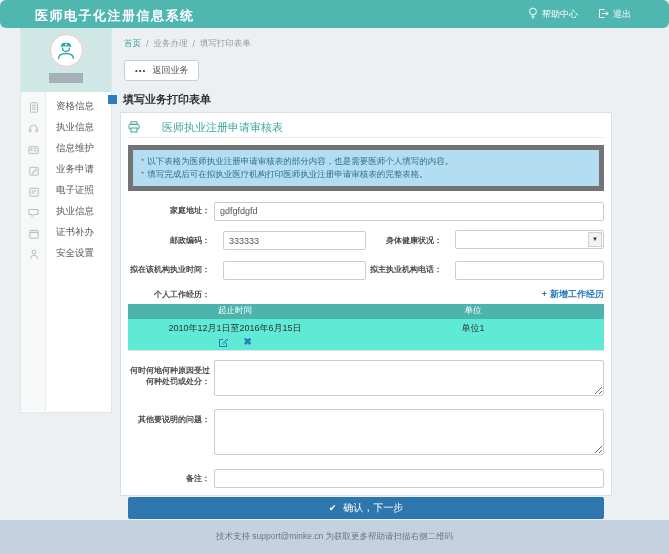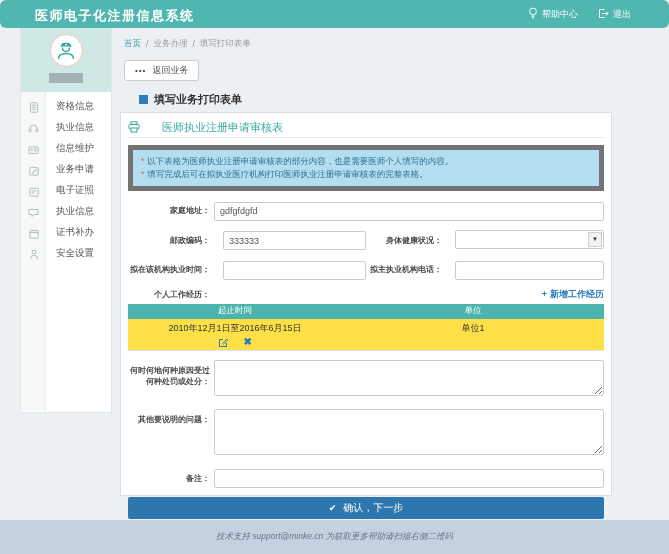--- a/index.html
+++ b/index.html
@@ -66,21 +66,21 @@
   }
   .breadcrumb .bc-home { color:#3aa0a8; cursor:pointer; }
   .back-btn {
     position:absolute; left:124px; top:60px; height:21px;
     background:#fff; border:1px solid #ccc; border-radius:3px;
     padding:0 10px; display:flex; align-items:center; gap:6px;
     font-size:9px; color:#555; cursor:pointer;
   }
   .back-btn .dots { font-size:8px; color:#444; letter-spacing:1px; }
   .section-title {
-    position:absolute; left:139px; top:92px;
+    position:absolute; left:108px; top:92px;
     display:flex; align-items:center; gap:6px;
     font-size:11px; font-weight:bold; color:#333;
   }
   .blue-square { width:9px; height:9px; background:#2d7dbf; }
   
   .card {
     position:absolute; left:120px; top:112px; width:492px; height:384px;
     background:#fff; border:1px solid #dcdfe2; padding:7px;
   }
   .form-title {
@@ -132,21 +132,21 @@
   }
   
   .wtable { margin-top:3px; }
   .wt-header {
     display:flex; background:#4db4ad; color:#fff;
     font-size:8.5px; height:15px; align-items:center;
   }
   .wt-h1 { width:45%; text-align:center; }
   .wt-h2 { width:55%; text-align:center; }
   .wt-row {
-    display:flex; background:#fde047; border-bottom:1px solid #d9e6ee;
+    display:flex; background:#5eead4; border-bottom:1px solid #d9e6ee;
     font-size:9px; color:#333; padding:3px 0 2px;
   }
   .wt-c1 { width:45%; text-align:center; }
   .wt-c2 { width:55%; text-align:center; }
   .row-actions {
     display:flex; justify-content:center; gap:14px; margin-top:2px;
     align-items:center;
   }
   .act-edit { cursor:pointer; display:flex; }
   .act-del { color:#2a7abc; font-size:10px; font-weight:bold; cursor:pointer; line-height:10px; }
@@ -156,21 +156,21 @@
     background:#2e77ae; border:none; border-radius:2px;
     color:#fff; font-size:10px; cursor:pointer;
     display:flex; align-items:center; justify-content:center; gap:7px;
     font-family:"Liberation Sans", sans-serif;
   }
   .submit-btn .chk { font-size:9px; }
   
   .app-footer {
     position:absolute; left:0; right:0; bottom:0; height:34px;
     background:#c4d1df; color:#67788c; font-size:8.5px;
-    display:flex; align-items:center; justify-content:center;font-style:italic;
+    display:flex; align-items:center; justify-content:center;
   }
 </style>
 </head>
 <body>
 
 <div class="app-header">
   <div class="app-title">医师电子化注册信息系统</div>
   <div class="header-right">
     <div class="header-link">
       <span>

